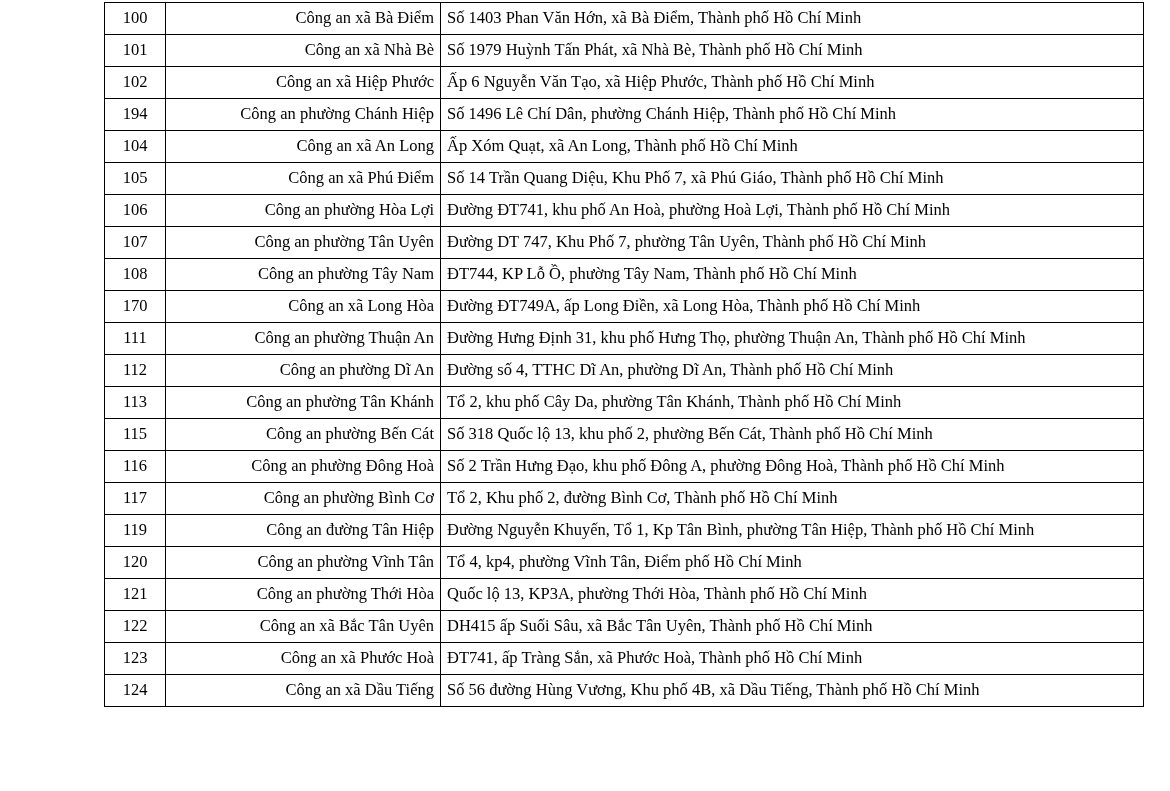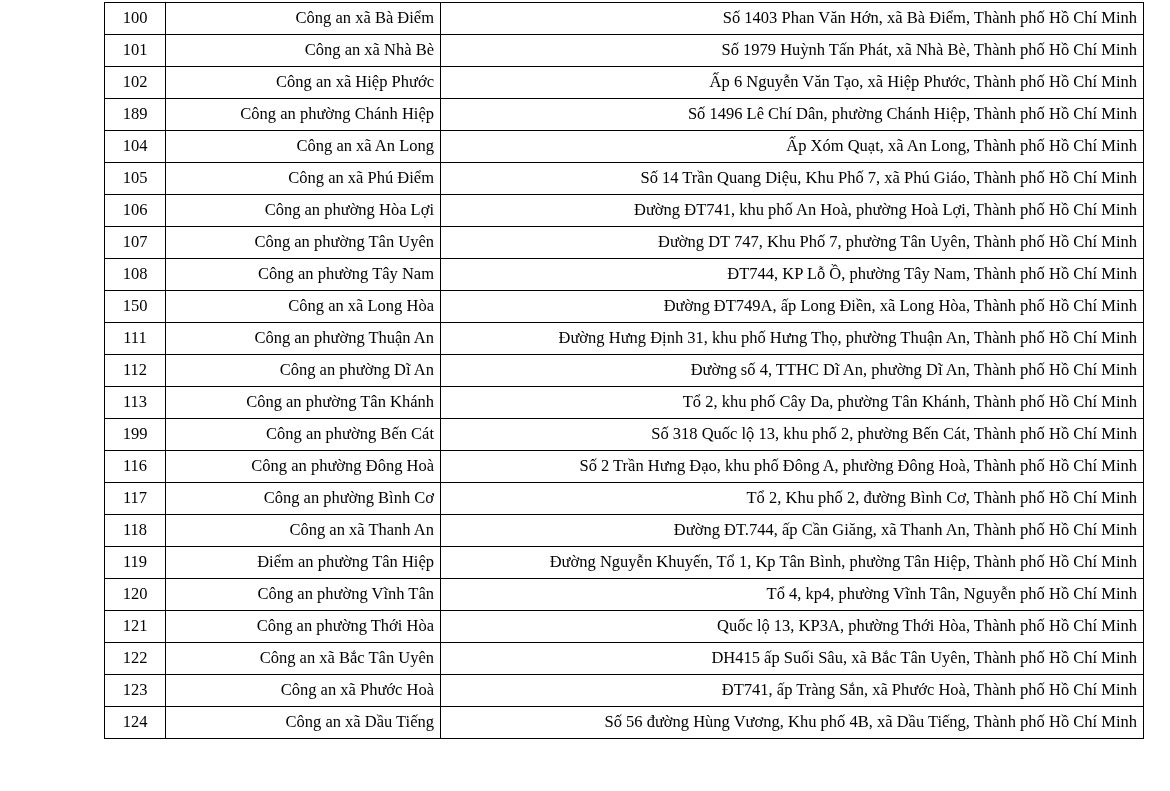--- a/index.html
+++ b/index.html
@@ -48,21 +48,21 @@
     padding-left: 2px;
     padding-right: 2px;
   }
   td.col-name {
     width: 262px;
     text-align: right;
     padding-left: 7px;
   }
   td.col-addr {
     width: 690px;
-    text-align: right;
+    text-align: left;
     padding-left: 7px;
   }
 </style>
 </head>
 <body>
 
 <div class="page">
   <div class="table-wrap">
     <table class="data-table">
       <tbody>
@@ -75,21 +75,21 @@
             <td class="col-no">101</td>
             <td class="col-name">Công an xã Nhà Bè</td>
             <td class="col-addr">Số 1979 Huỳnh Tấn Phát, xã Nhà Bè, Thành phố Hồ Chí Minh</td>
           </tr>
           <tr>
             <td class="col-no">102</td>
             <td class="col-name">Công an xã Hiệp Phước</td>
             <td class="col-addr">Ấp 6 Nguyễn Văn Tạo, xã Hiệp Phước, Thành phố Hồ Chí Minh</td>
           </tr>
           <tr>
-            <td class="col-no">189</td>
+            <td class="col-no">194</td>
             <td class="col-name">Công an phường Chánh Hiệp</td>
             <td class="col-addr">Số 1496 Lê Chí Dân, phường Chánh Hiệp, Thành phố Hồ Chí Minh</td>
           </tr>
           <tr>
             <td class="col-no">104</td>
             <td class="col-name">Công an xã An Long</td>
             <td class="col-addr">Ấp Xóm Quạt, xã An Long, Thành phố Hồ Chí Minh</td>
           </tr>
           <tr>
             <td class="col-no">105</td>
@@ -105,68 +105,63 @@
             <td class="col-no">107</td>
             <td class="col-name">Công an phường Tân Uyên</td>
             <td class="col-addr">Đường DT 747, Khu Phố 7, phường Tân Uyên, Thành phố Hồ Chí Minh</td>
           </tr>
           <tr>
             <td class="col-no">108</td>
             <td class="col-name">Công an phường Tây Nam</td>
             <td class="col-addr">ĐT744, KP Lỗ Ồ, phường Tây Nam, Thành phố Hồ Chí Minh</td>
           </tr>
           <tr>
-            <td class="col-no">150</td>
+            <td class="col-no">170</td>
             <td class="col-name">Công an xã Long Hòa</td>
             <td class="col-addr">Đường ĐT749A, ấp Long Điền, xã Long Hòa, Thành phố Hồ Chí Minh</td>
           </tr>
           <tr>
             <td class="col-no">111</td>
             <td class="col-name">Công an phường Thuận An</td>
             <td class="col-addr">Đường Hưng Định 31, khu phố Hưng Thọ, phường Thuận An, Thành phố Hồ Chí Minh</td>
           </tr>
           <tr>
             <td class="col-no">112</td>
             <td class="col-name">Công an phường Dĩ An</td>
             <td class="col-addr">Đường số 4, TTHC Dĩ An, phường Dĩ An, Thành phố Hồ Chí Minh</td>
           </tr>
           <tr>
             <td class="col-no">113</td>
             <td class="col-name">Công an phường Tân Khánh</td>
             <td class="col-addr">Tổ 2, khu phố Cây Da, phường Tân Khánh, Thành phố Hồ Chí Minh</td>
           </tr>
           <tr>
-            <td class="col-no">199</td>
+            <td class="col-no">115</td>
             <td class="col-name">Công an phường Bến Cát</td>
             <td class="col-addr">Số 318 Quốc lộ 13, khu phố 2, phường Bến Cát, Thành phố Hồ Chí Minh</td>
           </tr>
           <tr>
             <td class="col-no">116</td>
             <td class="col-name">Công an phường Đông Hoà</td>
             <td class="col-addr">Số 2 Trần Hưng Đạo, khu phố Đông A, phường Đông Hoà, Thành phố Hồ Chí Minh</td>
           </tr>
           <tr>
             <td class="col-no">117</td>
             <td class="col-name">Công an phường Bình Cơ</td>
             <td class="col-addr">Tổ 2, Khu phố 2, đường Bình Cơ, Thành phố Hồ Chí Minh</td>
           </tr>
           <tr>
-            <td class="col-no">118</td>
-            <td class="col-name">Công an xã Thanh An</td>
-            <td class="col-addr">Đường ĐT.744, ấp Cần Giăng, xã Thanh An, Thành phố Hồ Chí Minh</td>
-          </tr>
-          <tr>
             <td class="col-no">119</td>
-            <td class="col-name">Điểm an phường Tân Hiệp</td>
+            <td class="col-name">Công an đường Tân Hiệp</td>
             <td class="col-addr">Đường Nguyễn Khuyến, Tổ 1, Kp Tân Bình, phường Tân Hiệp, Thành phố Hồ Chí Minh</td>
           </tr>
           <tr>
             <td class="col-no">120</td>
             <td class="col-name">Công an phường Vĩnh Tân</td>
-            <td class="col-addr">Tổ 4, kp4, phường Vĩnh Tân, Nguyễn phố Hồ Chí Minh</td>
+            <td class="col-addr">Tổ 4, kp4, phường Vĩnh Tân, Điểm phố Hồ Chí Minh</td>
           </tr>
           <tr>
             <td class="col-no">121</td>
             <td class="col-name">Công an phường Thới Hòa</td>
             <td class="col-addr">Quốc lộ 13, KP3A, phường Thới Hòa, Thành phố Hồ Chí Minh</td>
           </tr>
           <tr>
             <td class="col-no">122</td>
             <td class="col-name">Công an xã Bắc Tân Uyên</td>
             <td class="col-addr">DH415 ấp Suối Sâu, xã Bắc Tân Uyên, Thành phố Hồ Chí Minh</td>

